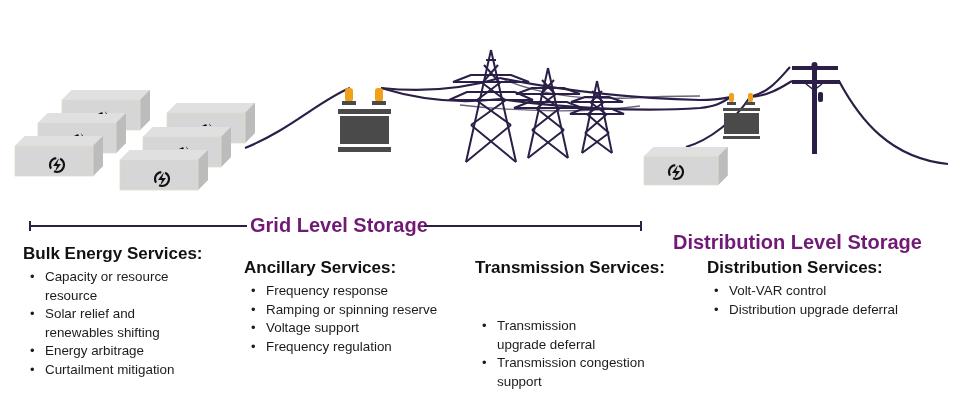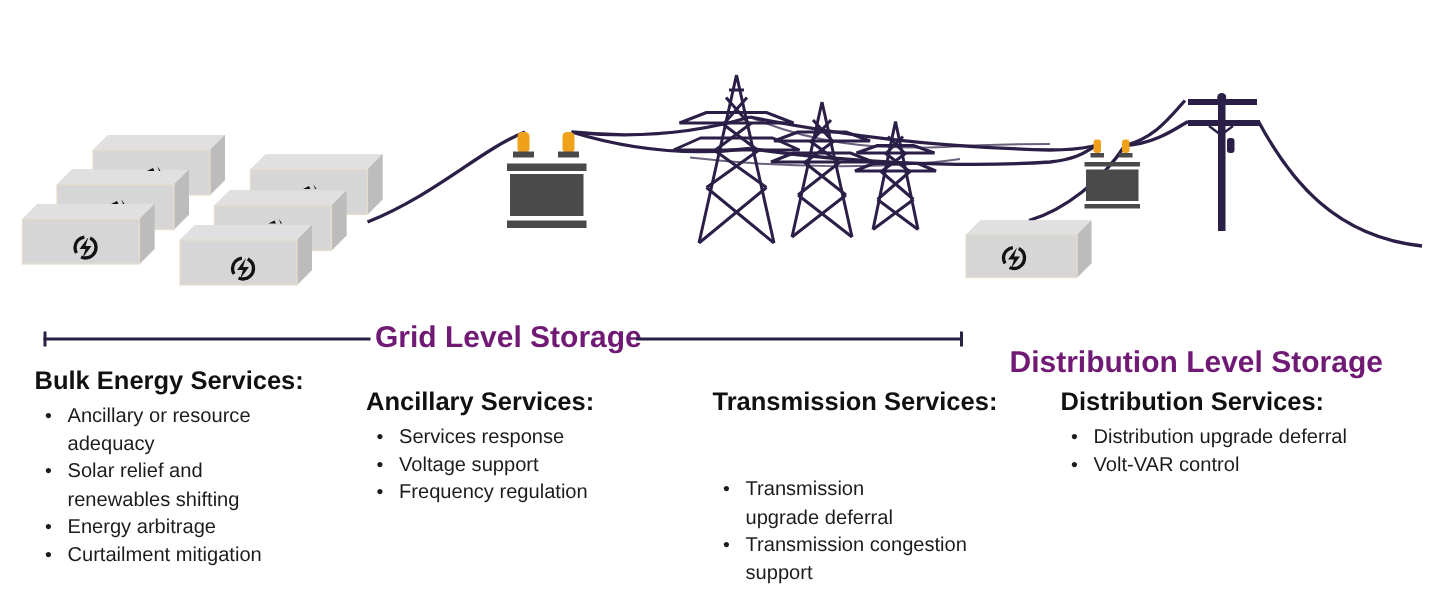--- a/index.html
+++ b/index.html
@@ -124,43 +124,44 @@
 <div class="bracket-end" style="left:29px; top:221px;"></div>
 <div class="bracket-line" style="left:29px; top:225px; width:218px;"></div>
 <div class="level-label" style="left:250px; top:214px;">Grid Level Storage</div>
 <div class="bracket-line" style="left:424px; top:225px; width:218px;"></div>
 <div class="bracket-end" style="left:640px; top:221px;"></div>
 <div class="level-label" style="left:673px; top:231px;">Distribution Level Storage</div>
 
 <div class="service-col" style="left:23px; top:244px;">
   <div class="service-title">Bulk Energy Services:</div>
   <ul class="service-list">
-    <li style="width:140px;">Ancillary or resource adequacy</li>
+    <li style="width:140px;">Capacity or resource resource</li>
     <li style="width:140px;">Solar relief and renewables shifting</li>
     <li>Energy arbitrage</li>
     <li>Curtailment mitigation</li>
   </ul>
 </div>
 
 <div class="service-col" style="left:244px; top:258px;">
   <div class="service-title">Ancillary Services:</div>
   <ul class="service-list">
-    <li>Services response</li>
+    <li>Frequency response</li>
+    <li>Ramping or spinning reserve</li>
     <li>Voltage support</li>
     <li>Frequency regulation</li>
   </ul>
 </div>
 
 <div class="service-col" style="left:475px; top:258px;">
   <div class="service-title">Transmission Services:</div>
   <ul class="service-list">
     <li style="width:130px;margin-top:39px;">Transmission upgrade deferral</li>
     <li style="width:150px;">Transmission congestion support</li>
   </ul>
 </div>
 
 <div class="service-col" style="left:707px; top:258px;">
   <div class="service-title">Distribution Services:</div>
   <ul class="service-list">
+    <li>Volt-VAR control</li>
     <li>Distribution upgrade deferral</li>
-    <li>Volt-VAR control</li>
   </ul>
 </div>
 
 </body></html>

